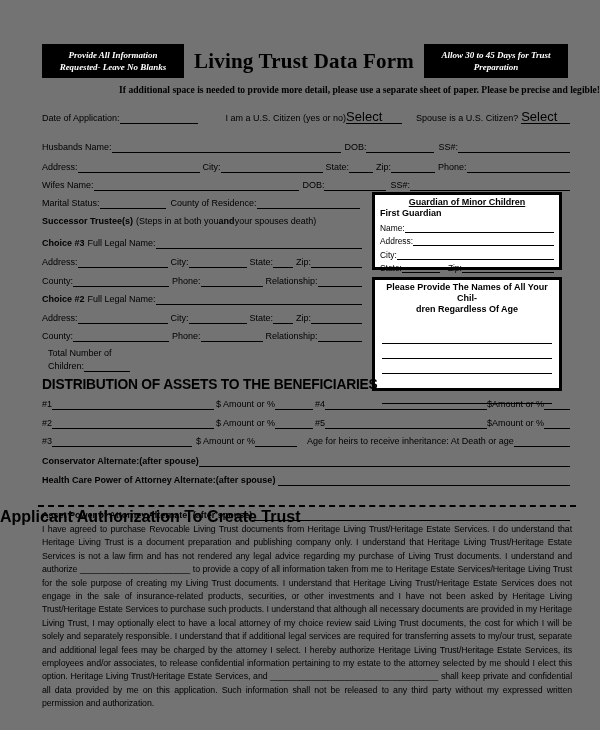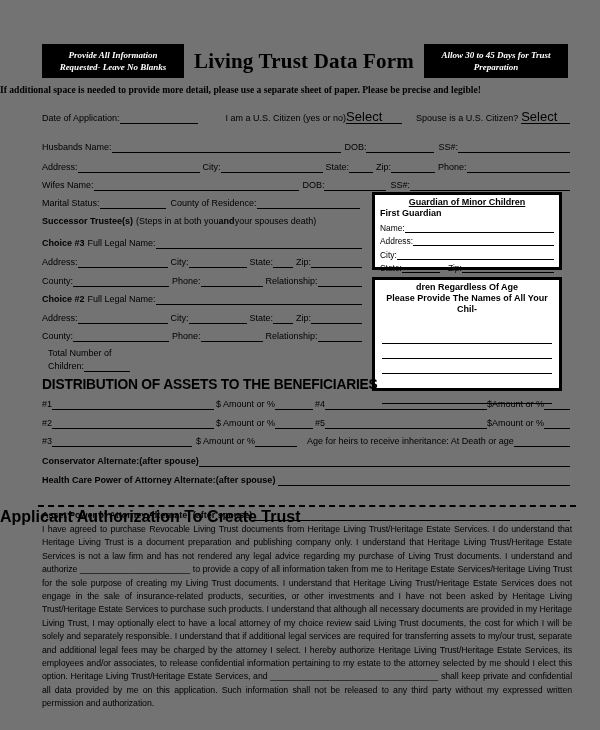--- a/index.html
+++ b/index.html
@@ -16,21 +16,21 @@
     display:flex;flex-direction:column;justify-content:center;text-align:center;
     padding:4px 6px;border:1px solid #000;
   }
   .notice-left{width:128px;}
   .notice-right{width:130px;}
   .doc-title{
     flex:1;text-align:center;font-family:"Liberation Serif",serif;font-weight:bold;
     font-size:21px;align-self:center;letter-spacing:.2px;
   }
   .subtitle{
-    position:absolute;top:84px;left:0;right:0;text-align:left;
+    position:absolute;top:84px;left:0;right:0;text-align:right;
     font-family:"Liberation Serif",serif;font-weight:bold;font-size:9.6px;
   }
   
   .row{position:absolute;display:flex;align-items:flex-end;font-size:9px;white-space:nowrap;line-height:11px;}
   .lbl{flex:none;}
   .b{font-weight:bold;}
   .bl{border-bottom:1px solid #000;height:12px;display:inline-block;flex:none;font-size:13px;line-height:12px;overflow:hidden;}
   .grow{flex:1 1 auto;} .sp14{width:14px;flex:none;} .sp3{width:3px;flex:none;}
   
   .gbox,.cbox{position:absolute;border:3px solid #000;background:#fff;padding:2px 5px 3px 5px;box-sizing:border-box;font-size:8.4px;}
@@ -216,22 +216,22 @@
     <div class="gline">
       <span>State:</span>
       <span class="bl" style="width:38px"></span>
       <span style="margin-left:8px">Zip:</span>
       <span class="bl grow"></span>
     </div>
   </div>
 
   <div class="cbox" style="top:277px;left:372px;width:190px;height:114px">
     <div class="ctitle">
+      <div>Please Provide The Names of All Your Chil-</div>
       <div>dren Regardless Of Age</div>
-      <div>Please Provide The Names of All Your Chil-</div>
     </div>
     <div class="cline" style="margin-top:14px"></div>
     <div class="cline"></div>
     <div class="cline"></div>
     <div class="cline"></div>
     <div class="cline"></div>
   </div>
 
   <div class="sec-head" style="top:377px;left:42px">DISTRIBUTION OF ASSETS TO THE BENEFICIARIES</div>
 

